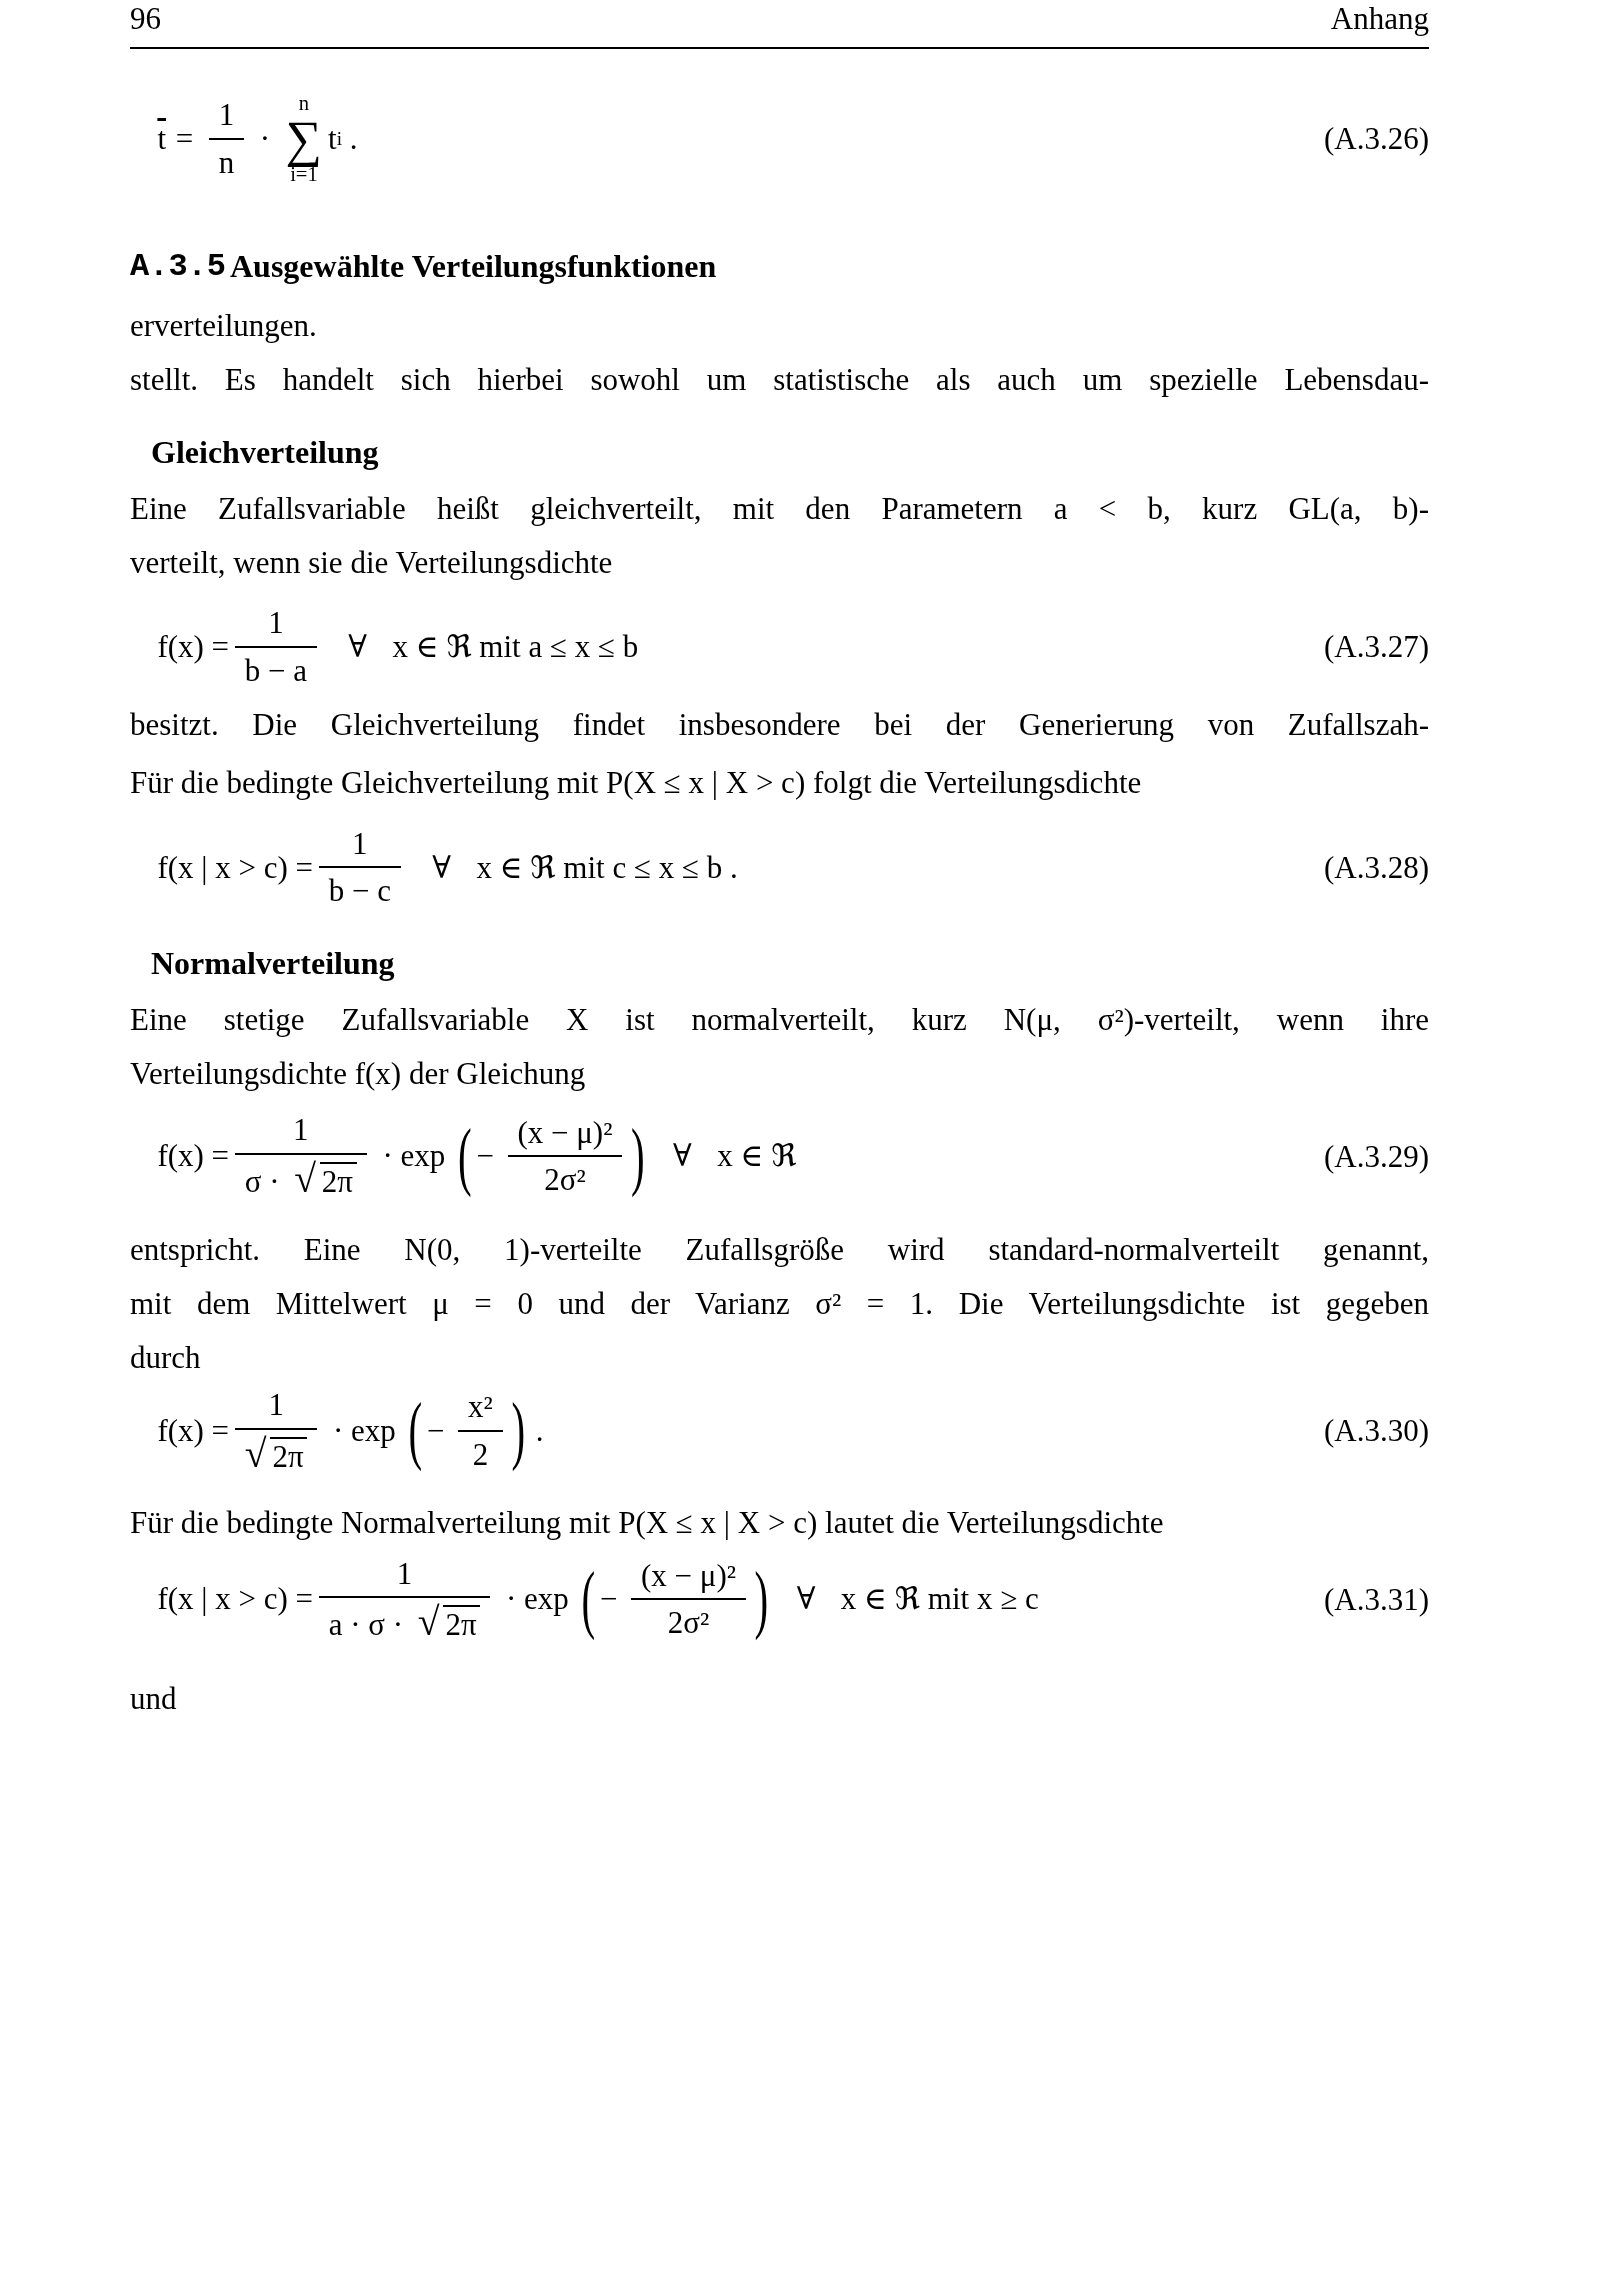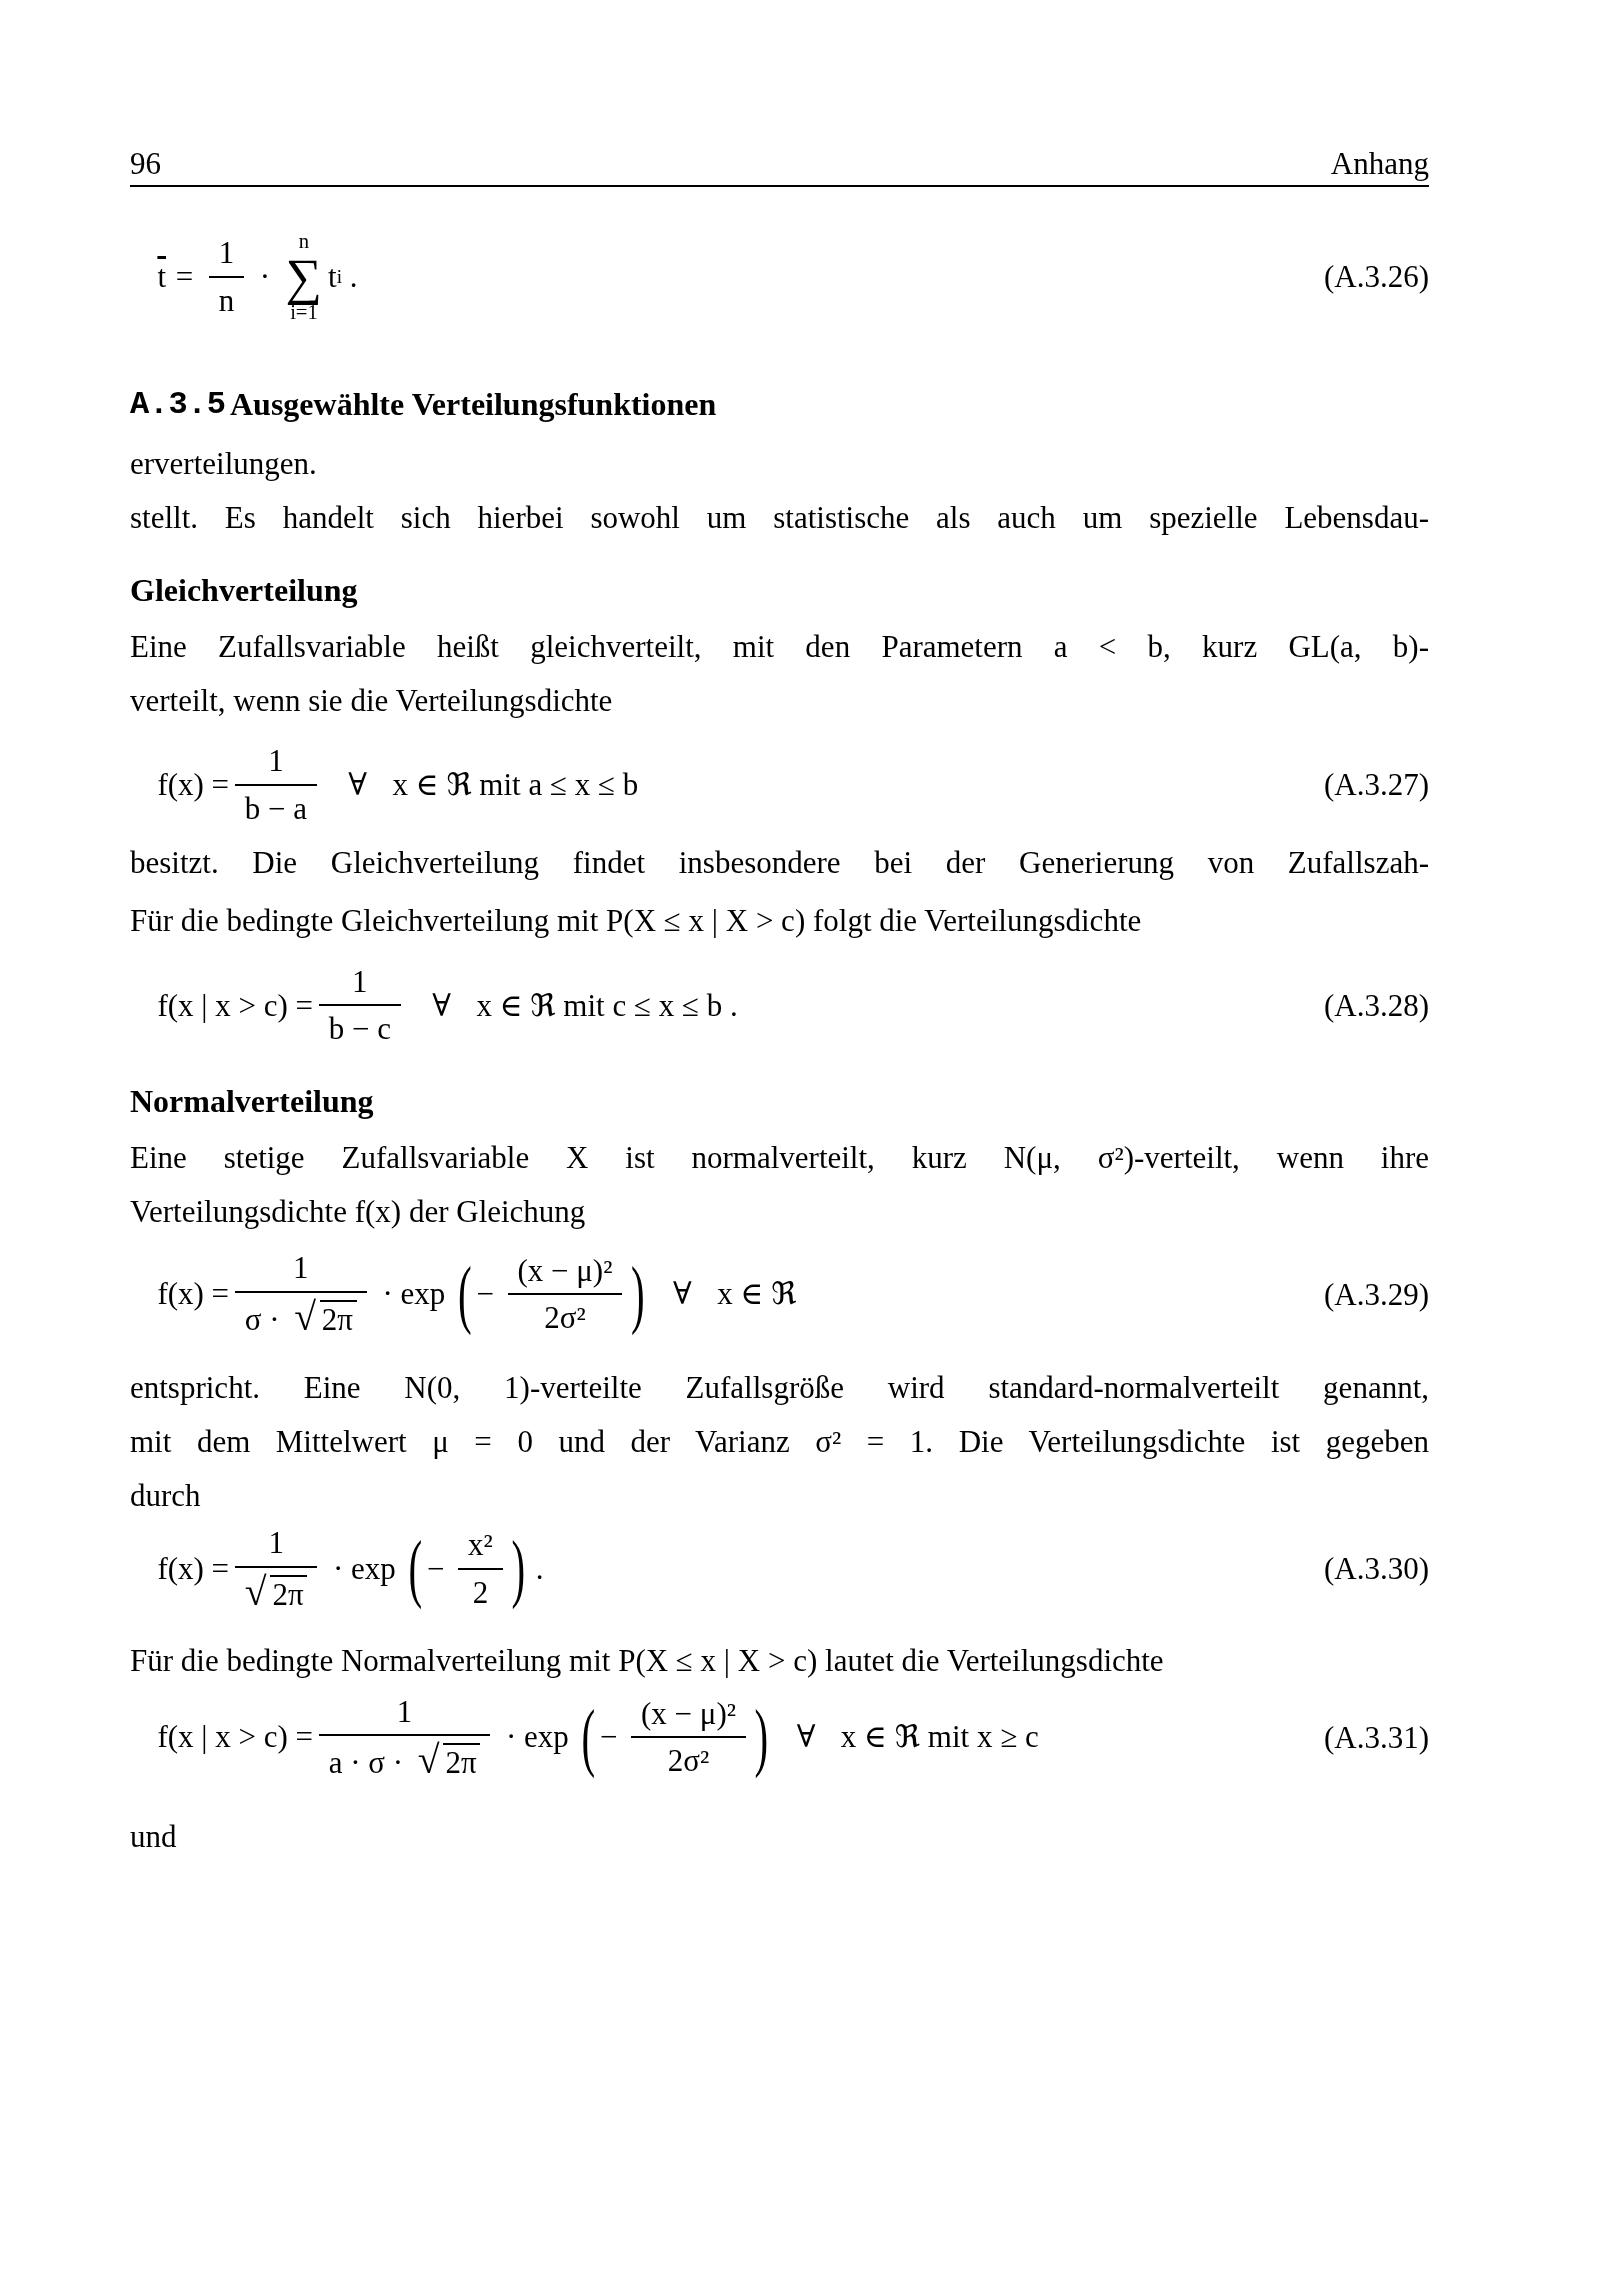--- a/index.html
+++ b/index.html
@@ -12,31 +12,31 @@
     font-family:"Liberation Serif","DejaVu Serif","DejaVu Sans",serif;
     overflow:hidden;
   }
   .content{
     position:absolute;left:130px;top:0;width:1299px;
     font-size:31px;line-height:54px;
   }
   
   .pheader{
     display:flex;justify-content:space-between;align-items:flex-end;
-    margin-top:145px;padding-bottom:3px;border-bottom:2.9px solid #000;
+    padding-bottom:10px;border-bottom:2.9px solid #000;
     line-height:37px;
   }
   
   .para{margin:0;}
   .pline{display:block;height:54px;line-height:54px;text-align:justify;}
   .pline.j{text-align-last:justify;}
   
   .section-head{display:flex;font-weight:bold;font-size:32px;line-height:39px;}
   .sh-num{min-width:100px;font-family:Liberation Mono, monospace;}
-  .subhead{font-weight:bold;font-size:32px;line-height:39px;}
+  .subhead{font-weight:bold;font-size:32px;line-height:39px;margin-left:21px;}
   
   .eq-row{display:flex;align-items:center;}
   .eq-body{display:flex;align-items:center;margin-left:27.4px;line-height:1.15;}
   .eq-label{margin-left:auto;line-height:1;}
   .mrel{margin:0 9.8px;}
   .mop{margin:0 9.8px;}
   .minus{margin:0 7.8px 0 2px;}
   .tail{margin-left:7.8px;}
   .frac{display:inline-block;text-align:center;vertical-align:middle;margin:0 5.9px;}
   .frac .num{display:block;padding:0 9.8px 4.9px;border-bottom:2.9px solid #000;}

